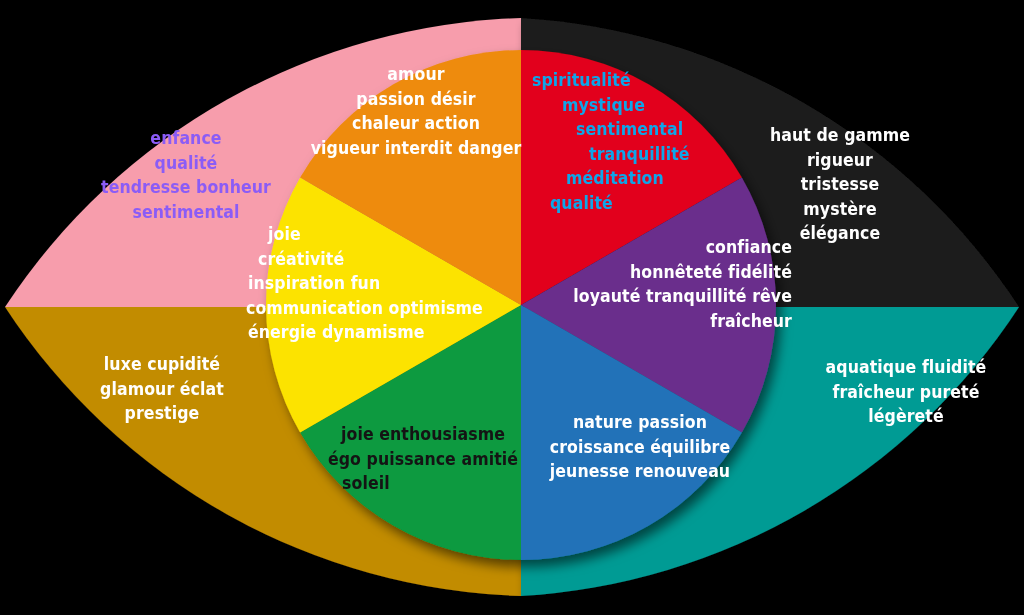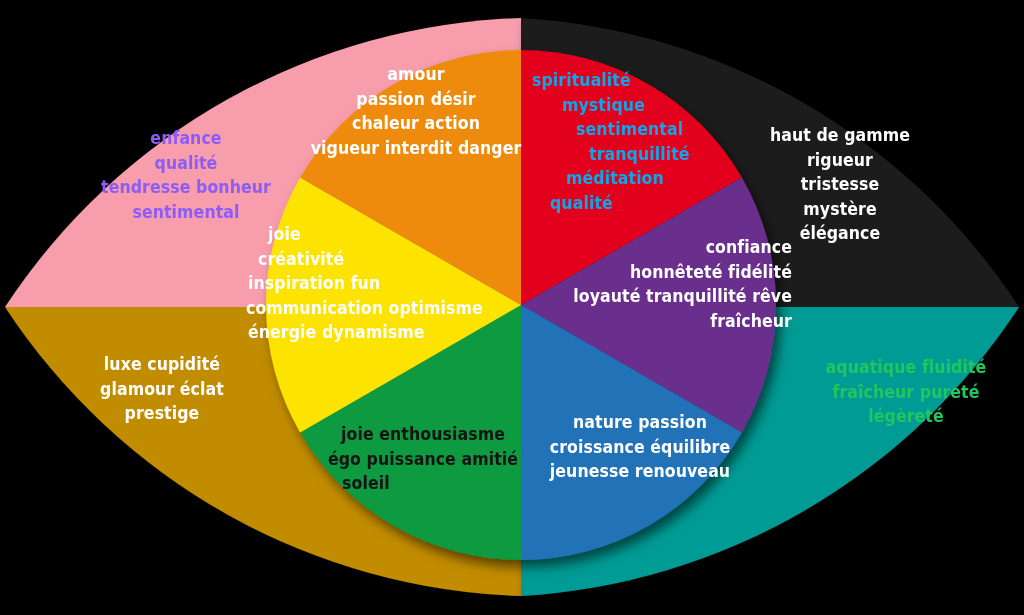--- a/index.html
+++ b/index.html
@@ -104,21 +104,21 @@
   </div>
 
   <div class="label-block" id="label-black" style="color: rgb(255, 255, 255);">
     <span class="ln">haut de gamme</span>
     <span class="ln">rigueur</span>
     <span class="ln">tristesse</span>
     <span class="ln">mystère</span>
     <span class="ln">élégance</span>
   </div>
 
-  <div class="label-block" id="label-teal" style="color: #22c55e;">
+  <div class="label-block" id="label-teal" style="color: #ffffff;">
     <span class="ln">aquatique fluidité</span>
     <span class="ln">fraîcheur  pureté</span>
     <span class="ln">légèreté</span>
   </div>
 
   <div class="label-block" id="label-red" style="color: rgb(255, 255, 255);">
     <span class="ln">amour</span>
     <span class="ln">passion  désir</span>
     <span class="ln">chaleur   action</span>
     <span class="ln">vigueur   interdit  danger</span>

